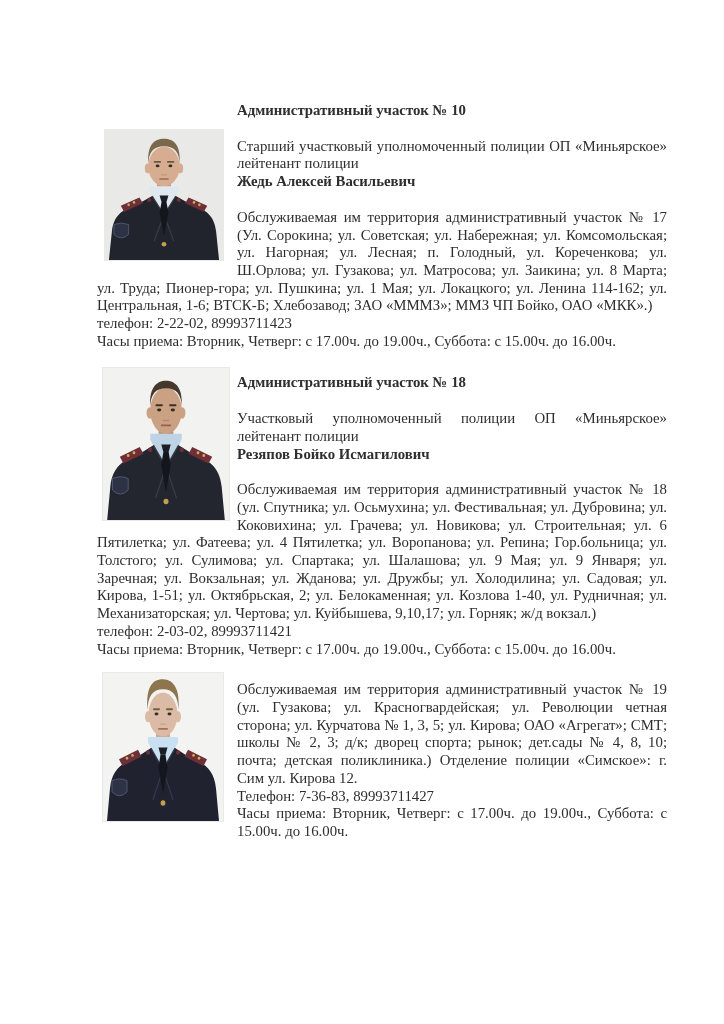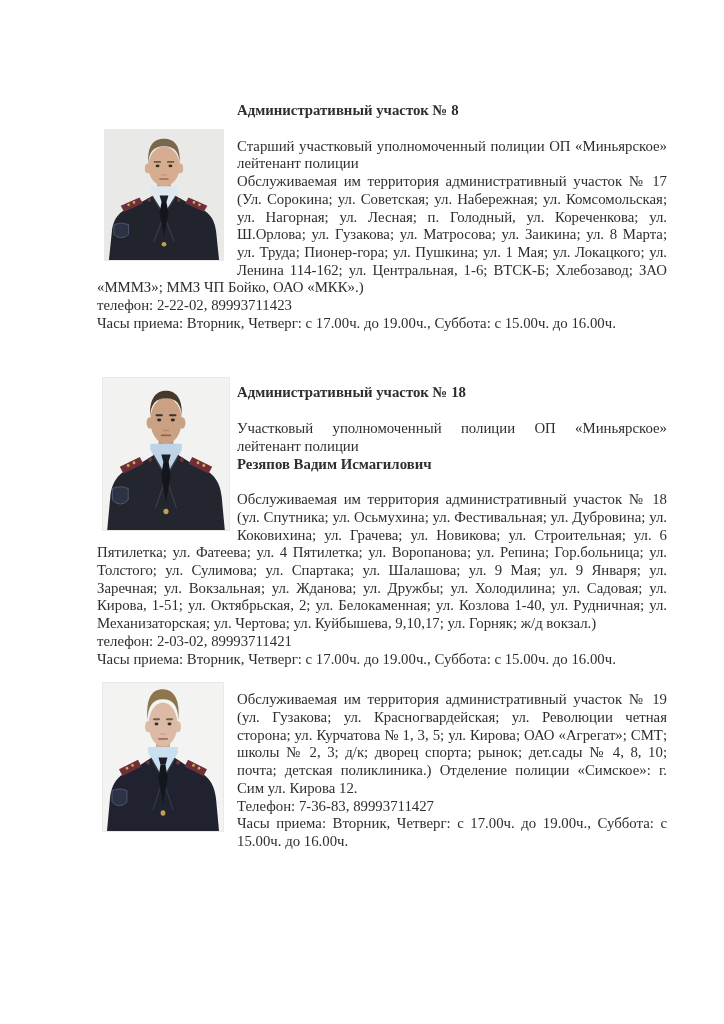--- a/index.html
+++ b/index.html
@@ -11,21 +11,21 @@
     padding: 102px 57px 0 97px;
     background: #ffffff;
     font-family: "Liberation Serif", serif;
     font-size: 14.8px;
     line-height: 17.7px;
     color: #2e2e2e;
     overflow: hidden;
   }
   .section { text-align: justify; }
   .section::after { content: ""; display: block; clear: both; }
-  .sec-18 { margin-top: 52px; }
+  .sec-18 { margin-top: 24px; }
   .sec-19 { margin-top: 23px; }
 
   .photo { float: left; background: #ededec; outline: 1px solid #e9e9e7; }
   .photo-17 { margin: 28px 14px 16px 8px; }
   .photo-18 { margin: -6px 8px 8px 6px; }
   .photo-19 { margin: -8px 14px 10px 6px; }
 
   .heading { font-weight: bold; margin: 0 0 18px 0; }
   .role   { margin: 0; }
   .name   { font-weight: bold; margin: 0 0 18px 0; }
@@ -59,22 +59,23 @@
       <path d="M104,77 L85,68.5 L81.5,74.5 L100.5,83 Z" fill="#6e3038"></path>
       <circle cx="24" cy="76" r="1.3" fill="#d2ab56"></circle>
         <circle cx="29.5" cy="73.5" r="1.3" fill="#d2ab56"></circle>
       <circle cx="96" cy="76" r="1.3" fill="#d2ab56"></circle>
         <circle cx="90.5" cy="73.5" r="1.3" fill="#d2ab56"></circle>
       <circle cx="45" cy="71" r="2" fill="#6e3038"></circle>
         <circle cx="75" cy="71" r="2" fill="#6e3038"></circle>
       <path d="M9,96 q7.5,-3 15,0 l0,10 q-7.5,7 -15,0 Z" fill="#2e3245" stroke="#565d78" stroke-width="0.8"></path>
       <circle cx="60" cy="116" r="2.4" fill="#c2a052"></circle>
     </svg>
-    <p class="heading">Административный участок № 8</p>
+    <p class="heading">Административный участок № 10</p>
     <p class="role">Старший участковый уполномоченный полиции ОП «Миньярское» лейтенант полиции</p>
+    <p class="name">Жедь Алексей Васильевич</p>
     <div class="line">Обслуживаемая им территория административный участок № 17 (Ул. Сорокина; ул. Советская; ул. Набережная; ул. Комсомольская; ул. Нагорная; ул. Лесная; п. Голодный, ул. Кореченкова; ул. Ш.Орлова; ул. Гузакова; ул. Матросова; ул. Заикина; ул. 8 Марта; ул. Труда; Пионер-гора; ул. Пушкина; ул. 1 Мая; ул. Локацкого; ул. Ленина 114-162; ул. Центральная, 1-6; ВТСК-Б; Хлебозавод; ЗАО «МММЗ»; ММЗ ЧП Бойко, ОАО «МКК».)</div>
     <div class="line">телефон: 2-22-02, 89993711423</div>
     <div class="line">Часы приема: Вторник, Четверг: с 17.00ч. до 19.00ч., Суббота: с 15.00ч. до 16.00ч.</div>
   </div>
 
   <div class="section sec-18">
     <svg class="photo photo-18" width="126" height="152" viewBox="0 0 120 132" preserveAspectRatio="none" xmlns="http://www.w3.org/2000/svg" role="img">
       <rect x="0" y="0" width="120" height="132" fill="#f2f2f0"></rect>
       <rect x="53" y="50" width="14" height="18" rx="4" fill="#bb9175"></rect>
       <ellipse cx="44.5" cy="39" rx="3" ry="5" fill="#cba184"></ellipse>
@@ -98,21 +99,21 @@
         <circle cx="29.5" cy="73.5" r="1.3" fill="#d2ab56"></circle>
       <circle cx="96" cy="76" r="1.3" fill="#d2ab56"></circle>
         <circle cx="90.5" cy="73.5" r="1.3" fill="#d2ab56"></circle>
       <circle cx="45" cy="71" r="2" fill="#702f36"></circle>
         <circle cx="75" cy="71" r="2" fill="#702f36"></circle>
       <path d="M9,96 q7.5,-3 15,0 l0,10 q-7.5,7 -15,0 Z" fill="#2e3245" stroke="#565d78" stroke-width="0.8"></path>
       <circle cx="60" cy="116" r="2.4" fill="#c2a052"></circle>
     </svg>
     <p class="heading">Административный участок № 18</p>
     <p class="role">Участковый уполномоченный полиции ОП «Миньярское» лейтенант полиции</p>
-    <p class="name">Резяпов Вадим Исмагилович</p>
+    <p class="name">Резяпов Бойко Исмагилович</p>
     <div class="line">Обслуживаемая им территория административный участок № 18 (ул. Спутника; ул. Осьмухина; ул. Фестивальная; ул. Дубровина; ул. Коковихина; ул. Грачева; ул. Новикова; ул. Строительная; ул. 6 Пятилетка; ул. Фатеева; ул. 4 Пятилетка; ул. Воропанова; ул. Репина; Гор.больница; ул. Толстого; ул. Сулимова; ул. Спартака; ул. Шалашова; ул. 9 Мая; ул. 9 Января; ул. Заречная; ул. Вокзальная; ул. Жданова; ул. Дружбы; ул. Холодилина; ул. Садовая; ул. Кирова, 1-51; ул. Октябрьская, 2; ул. Белокаменная; ул. Козлова 1-40, ул. Рудничная; ул. Механизаторская; ул. Чертова; ул. Куйбышева, 9,10,17; ул. Горняк; ж/д вокзал.)</div>
     <div class="line">телефон: 2-03-02, 89993711421</div>
     <div class="line">Часы приема: Вторник, Четверг: с 17.00ч. до 19.00ч., Суббота: с 15.00ч. до 16.00ч.</div>
   </div>
 
   <div class="section sec-19">
     <svg class="photo photo-19" width="120" height="148" viewBox="0 0 120 132" preserveAspectRatio="none" xmlns="http://www.w3.org/2000/svg" role="img">
       <rect x="0" y="0" width="120" height="132" fill="#f3f3f2"></rect>
       <rect x="53" y="50" width="14" height="18" rx="4" fill="#cfab93"></rect>
       <ellipse cx="45" cy="39" rx="3" ry="5" fill="#dcbba6"></ellipse>

